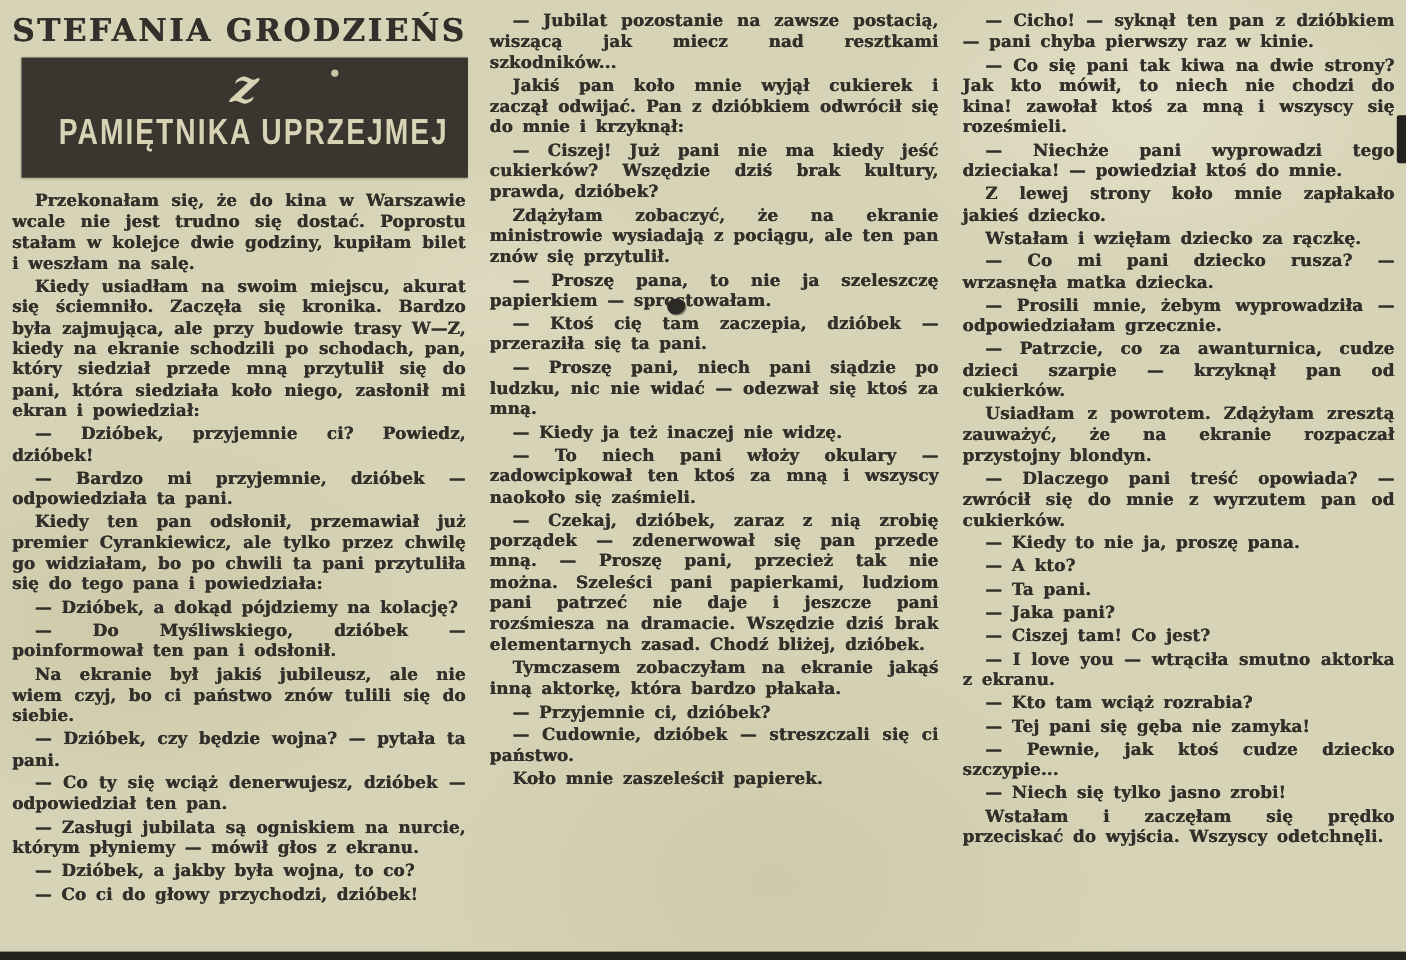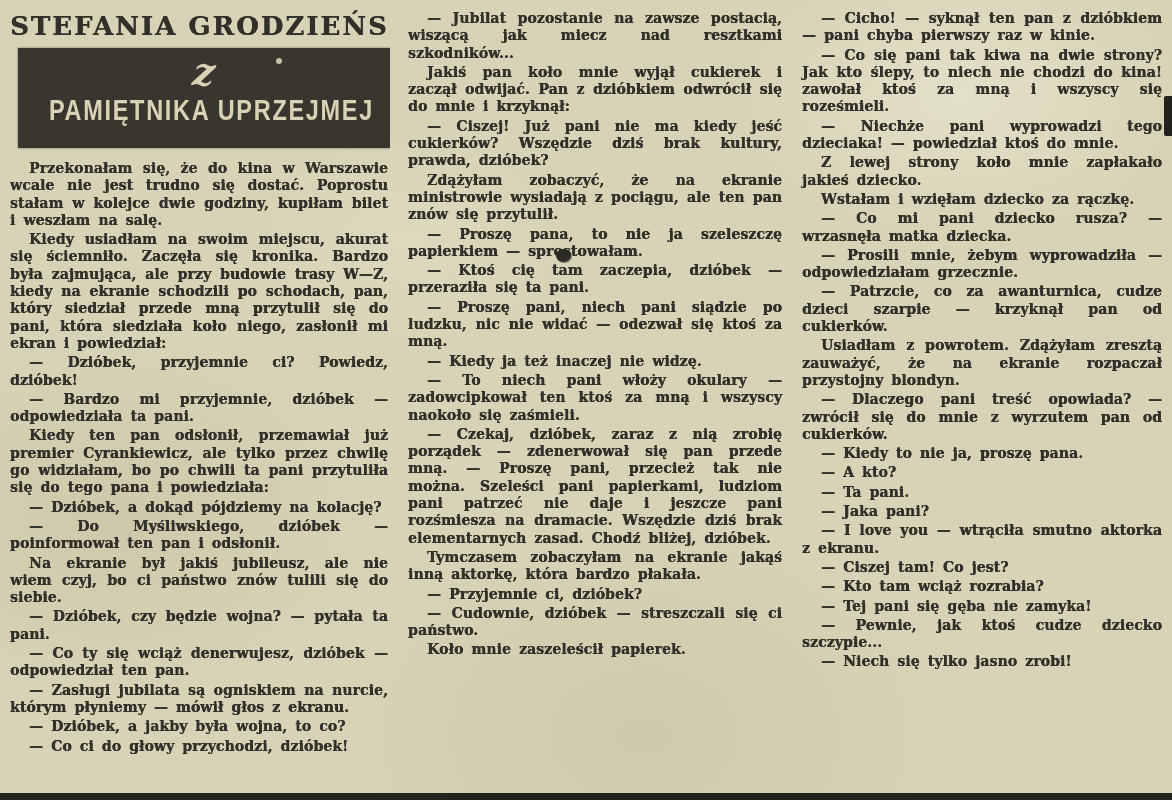--- a/index.html
+++ b/index.html
@@ -155,39 +155,40 @@
           <p class="para">Tymczasem zobaczyłam na ekranie jakąś inną aktorkę, która bardzo płakała.</p>
           <p class="para">— Przyjemnie ci, dzióbek?</p>
           <p class="para">— Cudownie, dzióbek — streszczali się ci państwo.</p>
           <p class="para">Koło mnie zaszeleścił papierek.</p>
         </div>
     </div>
 
     <div class="column">
       <div>
           <p class="para">— Cicho! — syknął ten pan z dzióbkiem — pani chyba pierwszy raz w kinie.</p>
-          <p class="para">— Co się pani tak kiwa na dwie strony? Jak kto ślepy, to niech nie chodzi do kina! zawołał ktoś za mną i wszyscy się roześmieli.</p>
+          <p class="para">— Co się pani tak kiwa na dwie strony? Jak kto mówił, to niech nie chodzi do kina! zawołał ktoś za mną i wszyscy się roześmieli.</p>
           <p class="para">— Niechże pani wyprowadzi tego dzieciaka! — powiedział ktoś do mnie.</p>
           <p class="para">Z lewej strony koło mnie zapłakało jakieś dziecko.</p>
           <p class="para">Wstałam i wzięłam dziecko za rączkę.</p>
           <p class="para">— Co mi pani dziecko rusza? — wrzasnęła matka dziecka.</p>
           <p class="para">— Prosili mnie, żebym wyprowadziła — odpowiedziałam grzecznie.</p>
           <p class="para">— Patrzcie, co za awanturnica, cudze dzieci szarpie — krzyknął pan od cukierków.</p>
           <p class="para">Usiadłam z powrotem. Zdążyłam zresztą zauważyć, że na ekranie rozpaczał przystojny blondyn.</p>
           <p class="para">— Dlaczego pani treść opowiada? — zwrócił się do mnie z wyrzutem pan od cukierków.</p>
           <p class="para">— Kiedy to nie ja, proszę pana.</p>
           <p class="para">— A kto?</p>
           <p class="para">— Ta pani.</p>
           <p class="para">— Jaka pani?</p>
+          <p class="para">— Ciszej tam! Co jest?</p>
           <p class="para">— I love you — wtrąciła smutno aktorka z ekranu.</p>
-          <p class="para">— Ciszej tam! Co jest?</p>
           <p class="para">— Kto tam wciąż rozrabia?</p>
           <p class="para">— Tej pani się gęba nie zamyka!</p>
           <p class="para">— Pewnie, jak ktoś cudze dziecko szczypie...</p>
           <p class="para">— Niech się tylko jasno zrobi!</p>
+          <p class="para">Wstałam i zaczęłam się prędko przeciskać do wyjścia. Wszyscy odetchnęli.</p>
         </div>
     </div>
 
   </div>
 
   <div class="ink-blob"></div>
   <div class="edge-mark"></div>
   <div class="bottom-rule"></div>
 
 </div>

